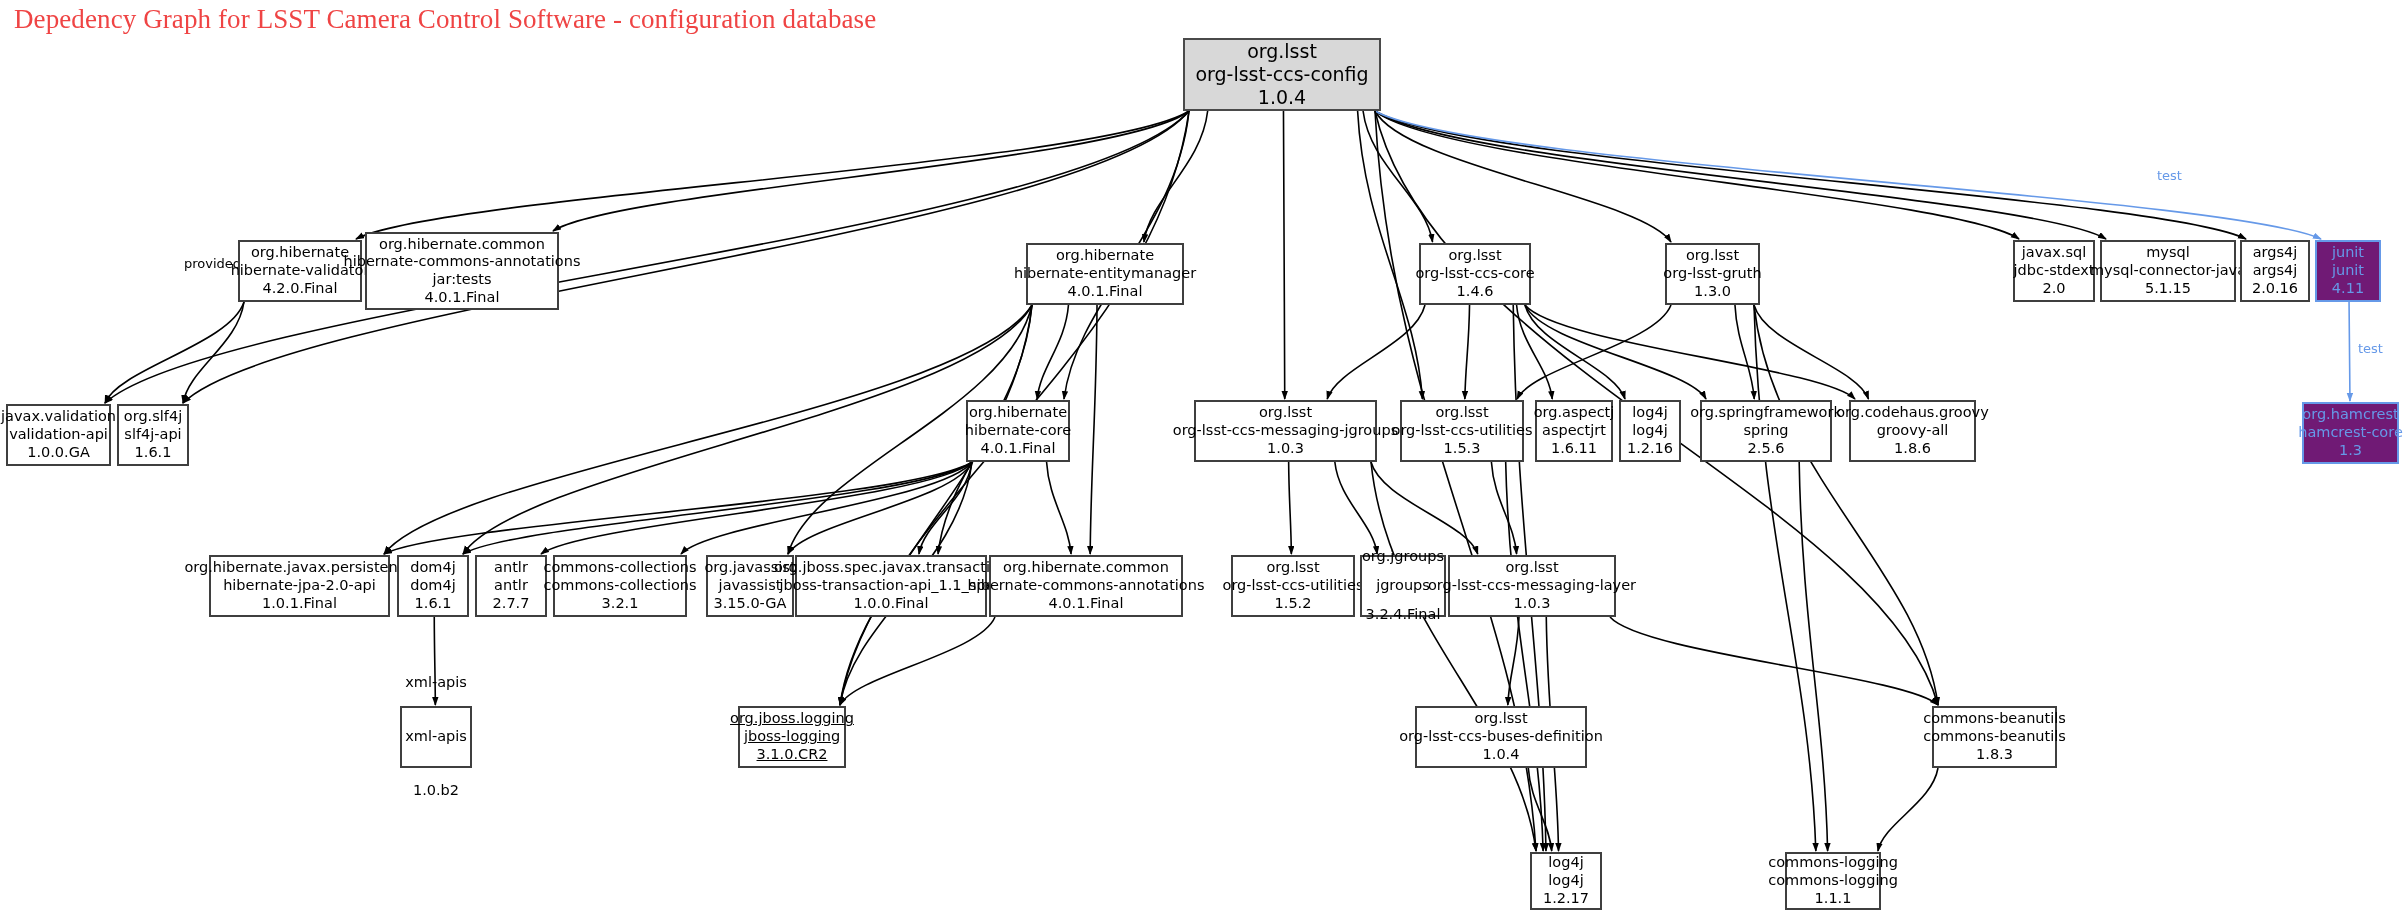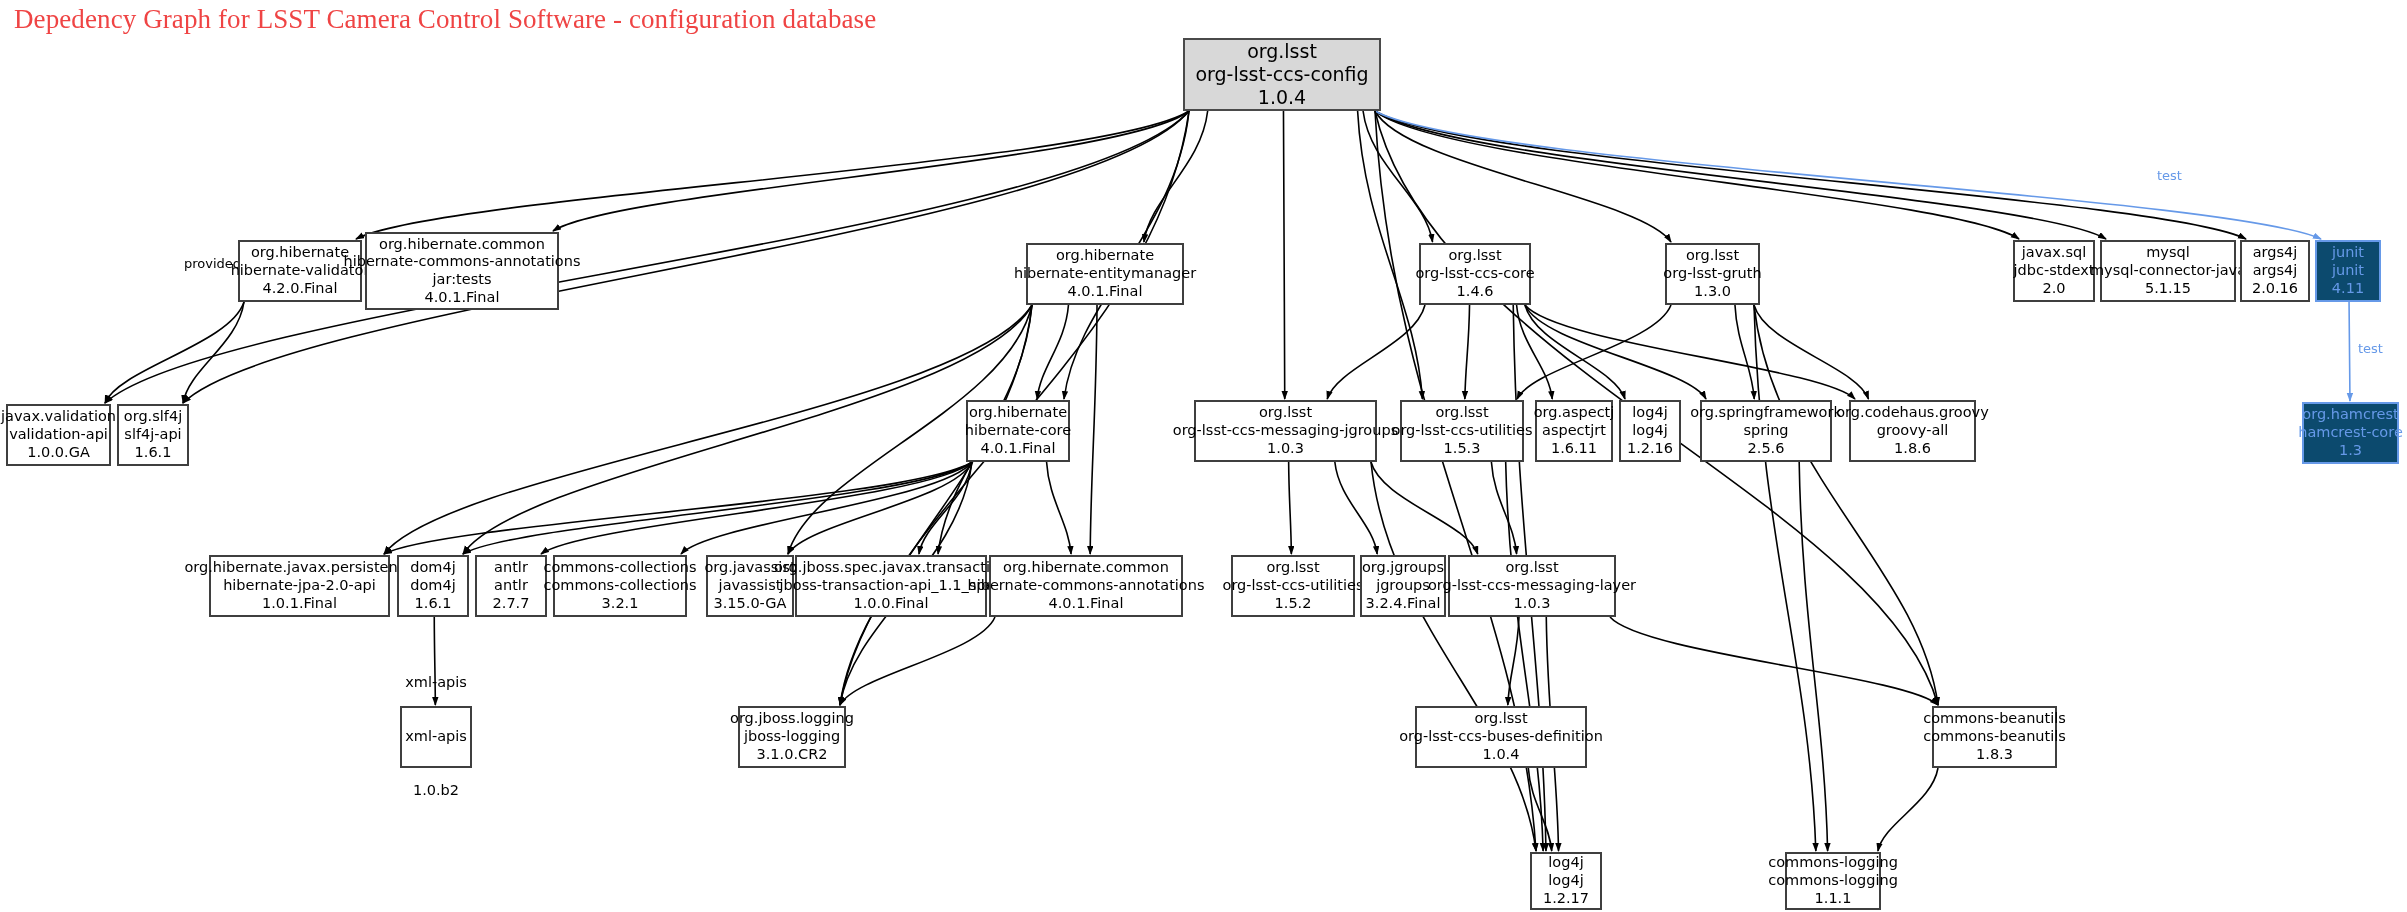--- a/index.html
+++ b/index.html
@@ -69,21 +69,21 @@
     padding: 2px 7px;
   }
   .node-box.root {
     background: #d8d8d8;
     border-color: #4a4a4a;
     font-size: 19px;
   }
   .node-box.scope-test {
     border-color: #6699e8;
     color: #6699e8;
-    background: #0c4a6e;
+    background: #701a75;
   }
   .node-line { display: block; }
 </style>
 </head>
 <body>
 
 <div id="page">
 
   <div id="graph-title">Depedency Graph for LSST Camera Control Software - configuration database</div>
 
@@ -301,36 +301,36 @@
       <div class="node-box" style="left: 989px; top: 555px; width: 194px; height: 62px;">
         <span class="node-line">org.hibernate.common</span>
         <span class="node-line">hibernate-commons-annotations</span>
         <span class="node-line">4.0.1.Final</span>
       </div>
       <div class="node-box" style="left: 1231px; top: 555px; width: 124px; height: 62px;">
         <span class="node-line">org.lsst</span>
         <span class="node-line">org-lsst-ccs-utilities</span>
         <span class="node-line">1.5.2</span>
       </div>
-      <div class="node-box" style="left: 1360px; top: 555px; width: 86px; height: 62px;">
+      <div class="node-box" style="left: 1360px; top: 555px; width: 86px; height: 62px; gap: 11px;">
         <span class="node-line">org.jgroups</span>
         <span class="node-line">jgroups</span>
         <span class="node-line">3.2.4.Final</span>
       </div>
       <div class="node-box" style="left: 1448px; top: 555px; width: 168px; height: 62px;">
         <span class="node-line">org.lsst</span>
         <span class="node-line">org-lsst-ccs-messaging-layer</span>
         <span class="node-line">1.0.3</span>
       </div>
       <div class="node-box" style="left: 400px; top: 706px; width: 72px; height: 62px; gap: 36px;">
         <span class="node-line">xml-apis</span>
         <span class="node-line">xml-apis</span>
         <span class="node-line">1.0.b2</span>
       </div>
-      <div class="node-box" style="left: 738px; top: 706px; width: 108px; height: 62px;">
+      <div class="node-box" style="left: 738px; top: 706px; width: 108px; height: 62px; text-decoration: underline;">
         <span class="node-line">org.jboss.logging</span>
         <span class="node-line">jboss-logging</span>
         <span class="node-line">3.1.0.CR2</span>
       </div>
       <div class="node-box" style="left: 1415px; top: 706px; width: 172px; height: 62px;">
         <span class="node-line">org.lsst</span>
         <span class="node-line">org-lsst-ccs-buses-definition</span>
         <span class="node-line">1.0.4</span>
       </div>
       <div class="node-box" style="left: 1932px; top: 706px; width: 125px; height: 62px;">

